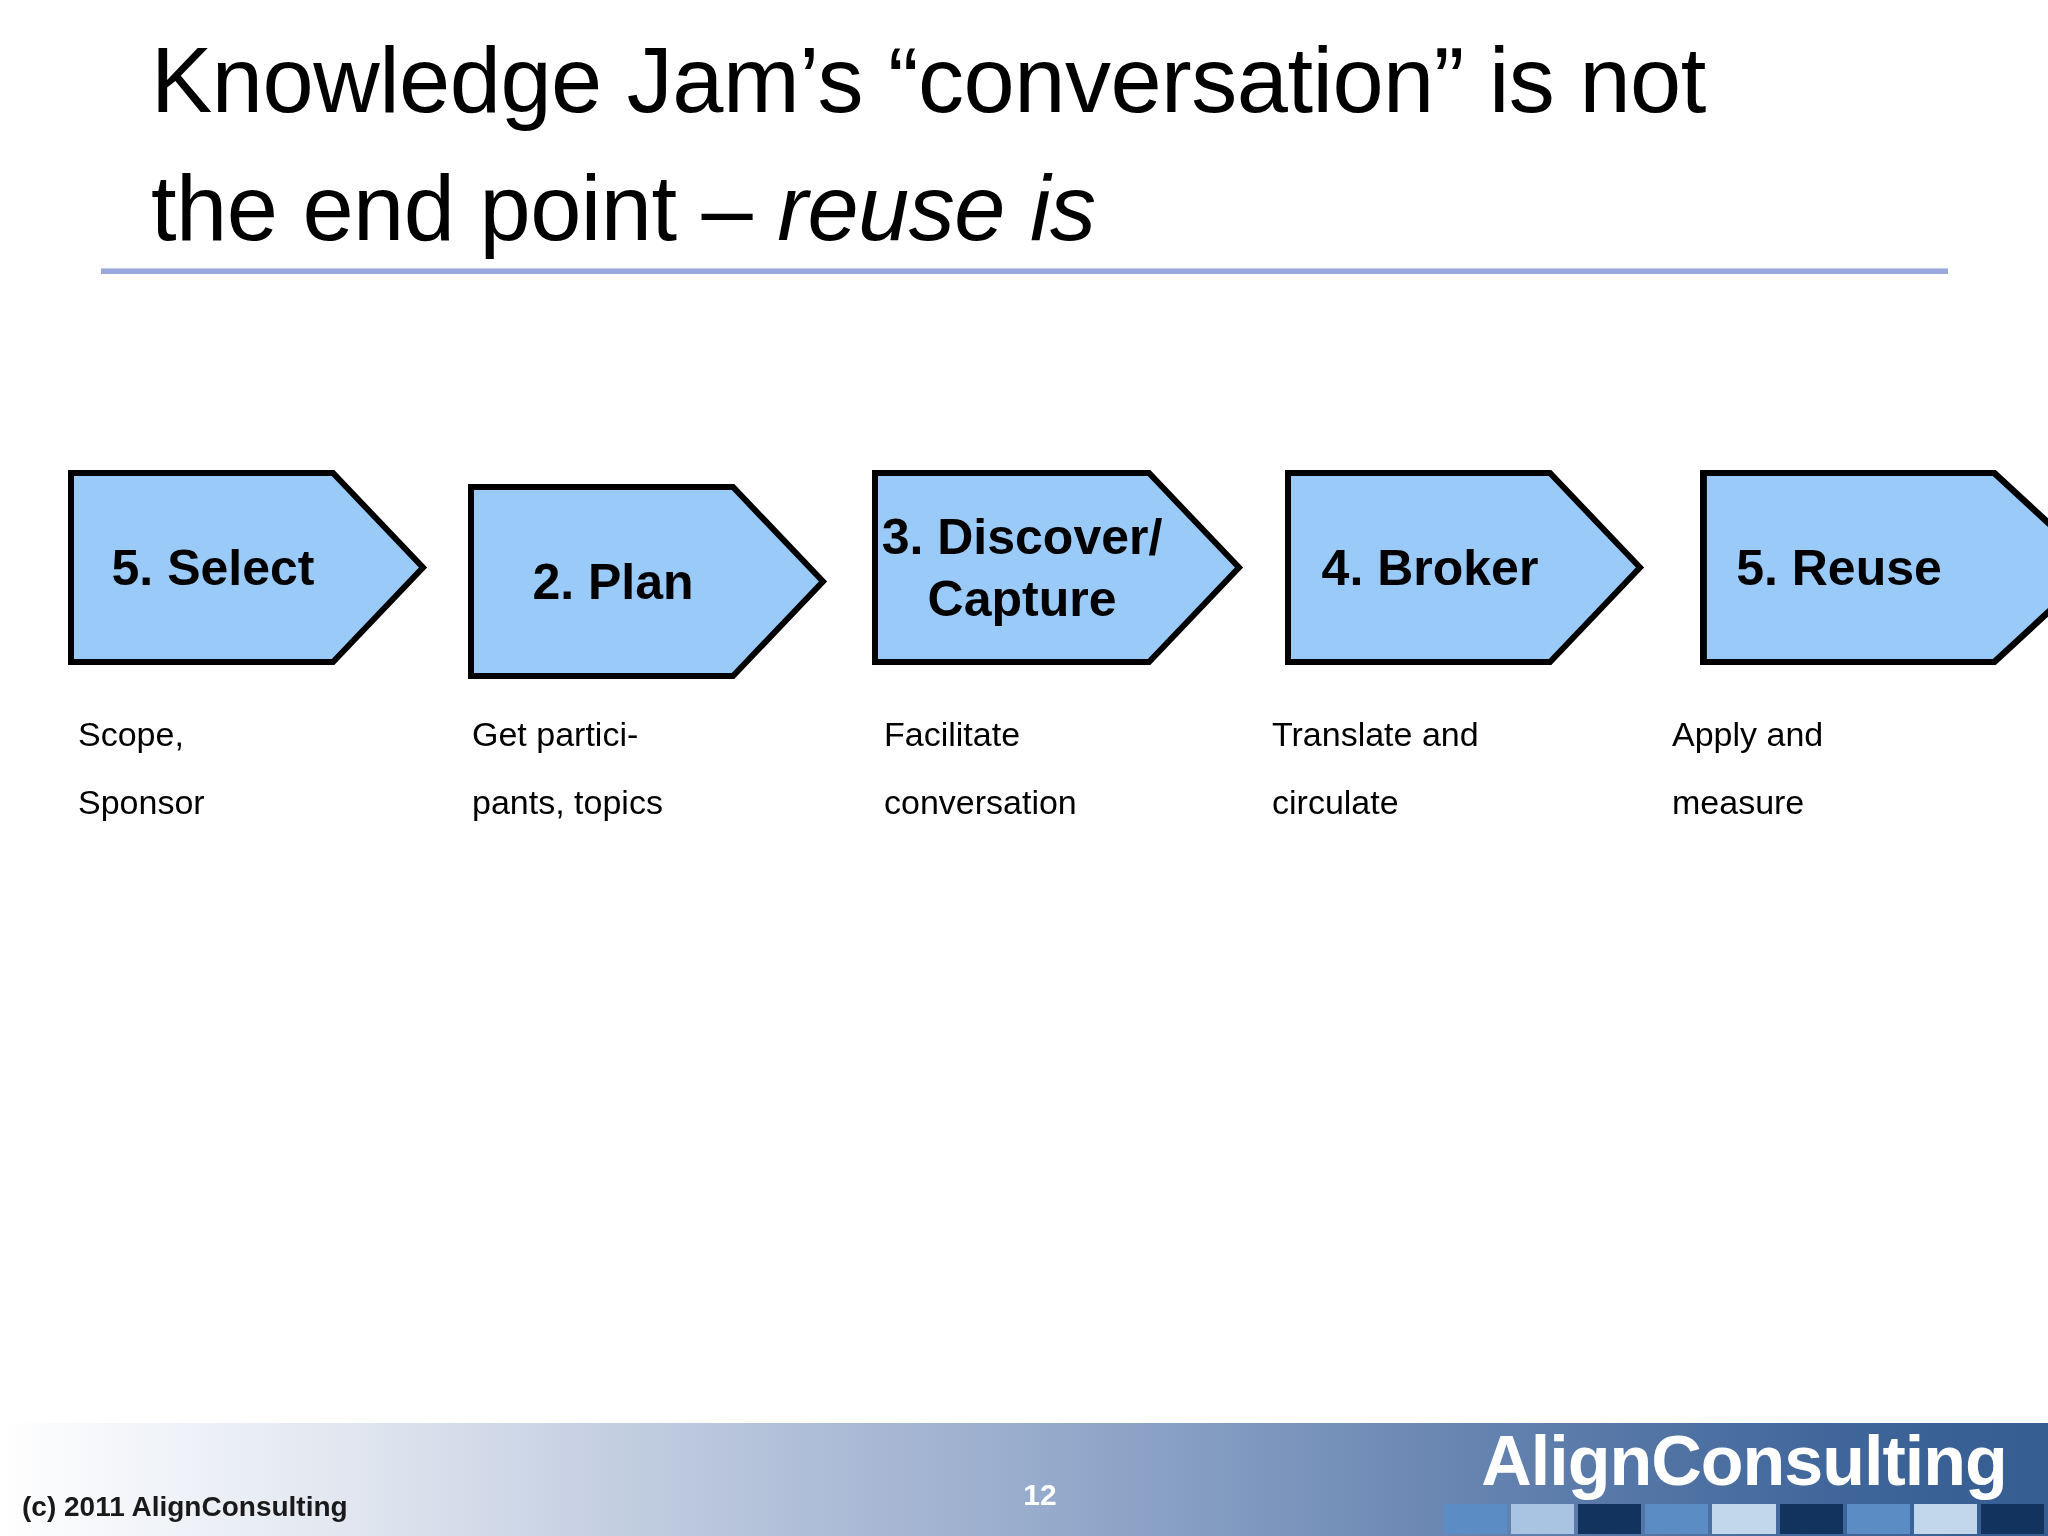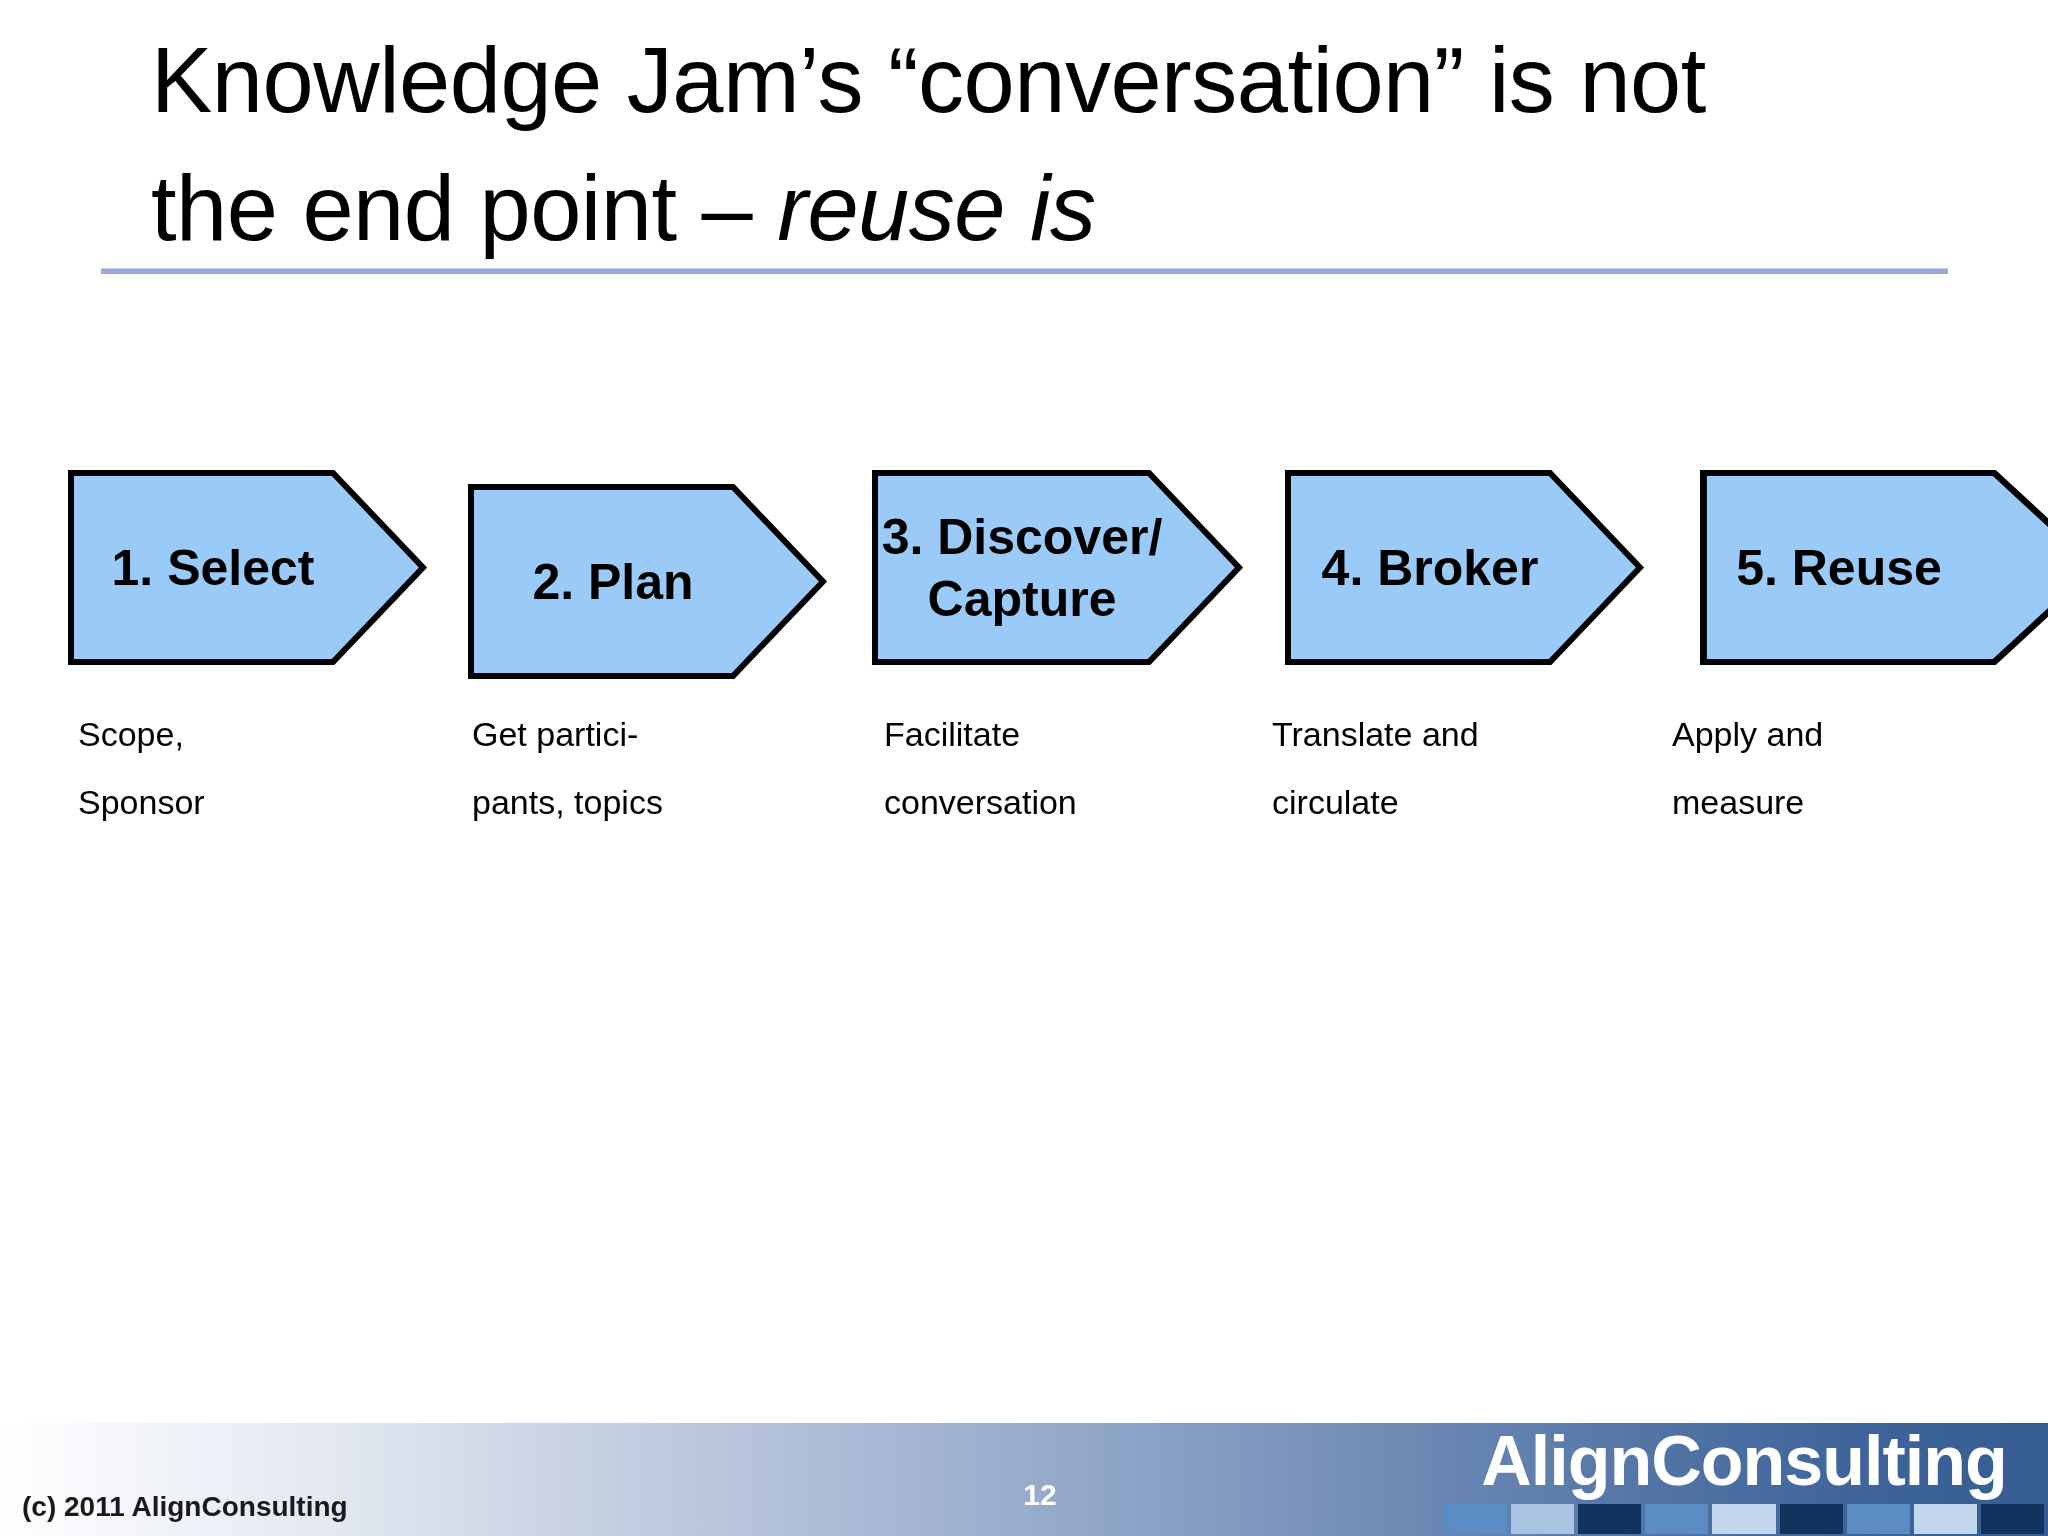--- a/index.html
+++ b/index.html
@@ -225,21 +225,21 @@
 
   <div id="process-row">
 
     <div class="step" id="step-1">
       <div class="chev-wrap">
         <svg viewBox="0 0 358 195" preserveAspectRatio="none">
           <polygon points="3,3 265,3 355,97.5 265,192 3,192" fill="#9ACAF8" stroke="#000000" stroke-width="6" stroke-linejoin="miter"></polygon>
         </svg>
       </div>
       <div class="chev-label">
-        <span>1. Select</span>
+        <span>5. Select</span>
       </div>
     </div>
 
     <div class="step" id="step-2">
       <div class="chev-wrap">
         <svg viewBox="0 0 358 195" preserveAspectRatio="none">
           <polygon points="3,3 265,3 355,97.5 265,192 3,192" fill="#9ACAF8" stroke="#000000" stroke-width="6" stroke-linejoin="miter"></polygon>
         </svg>
       </div>
       <div class="chev-label">

